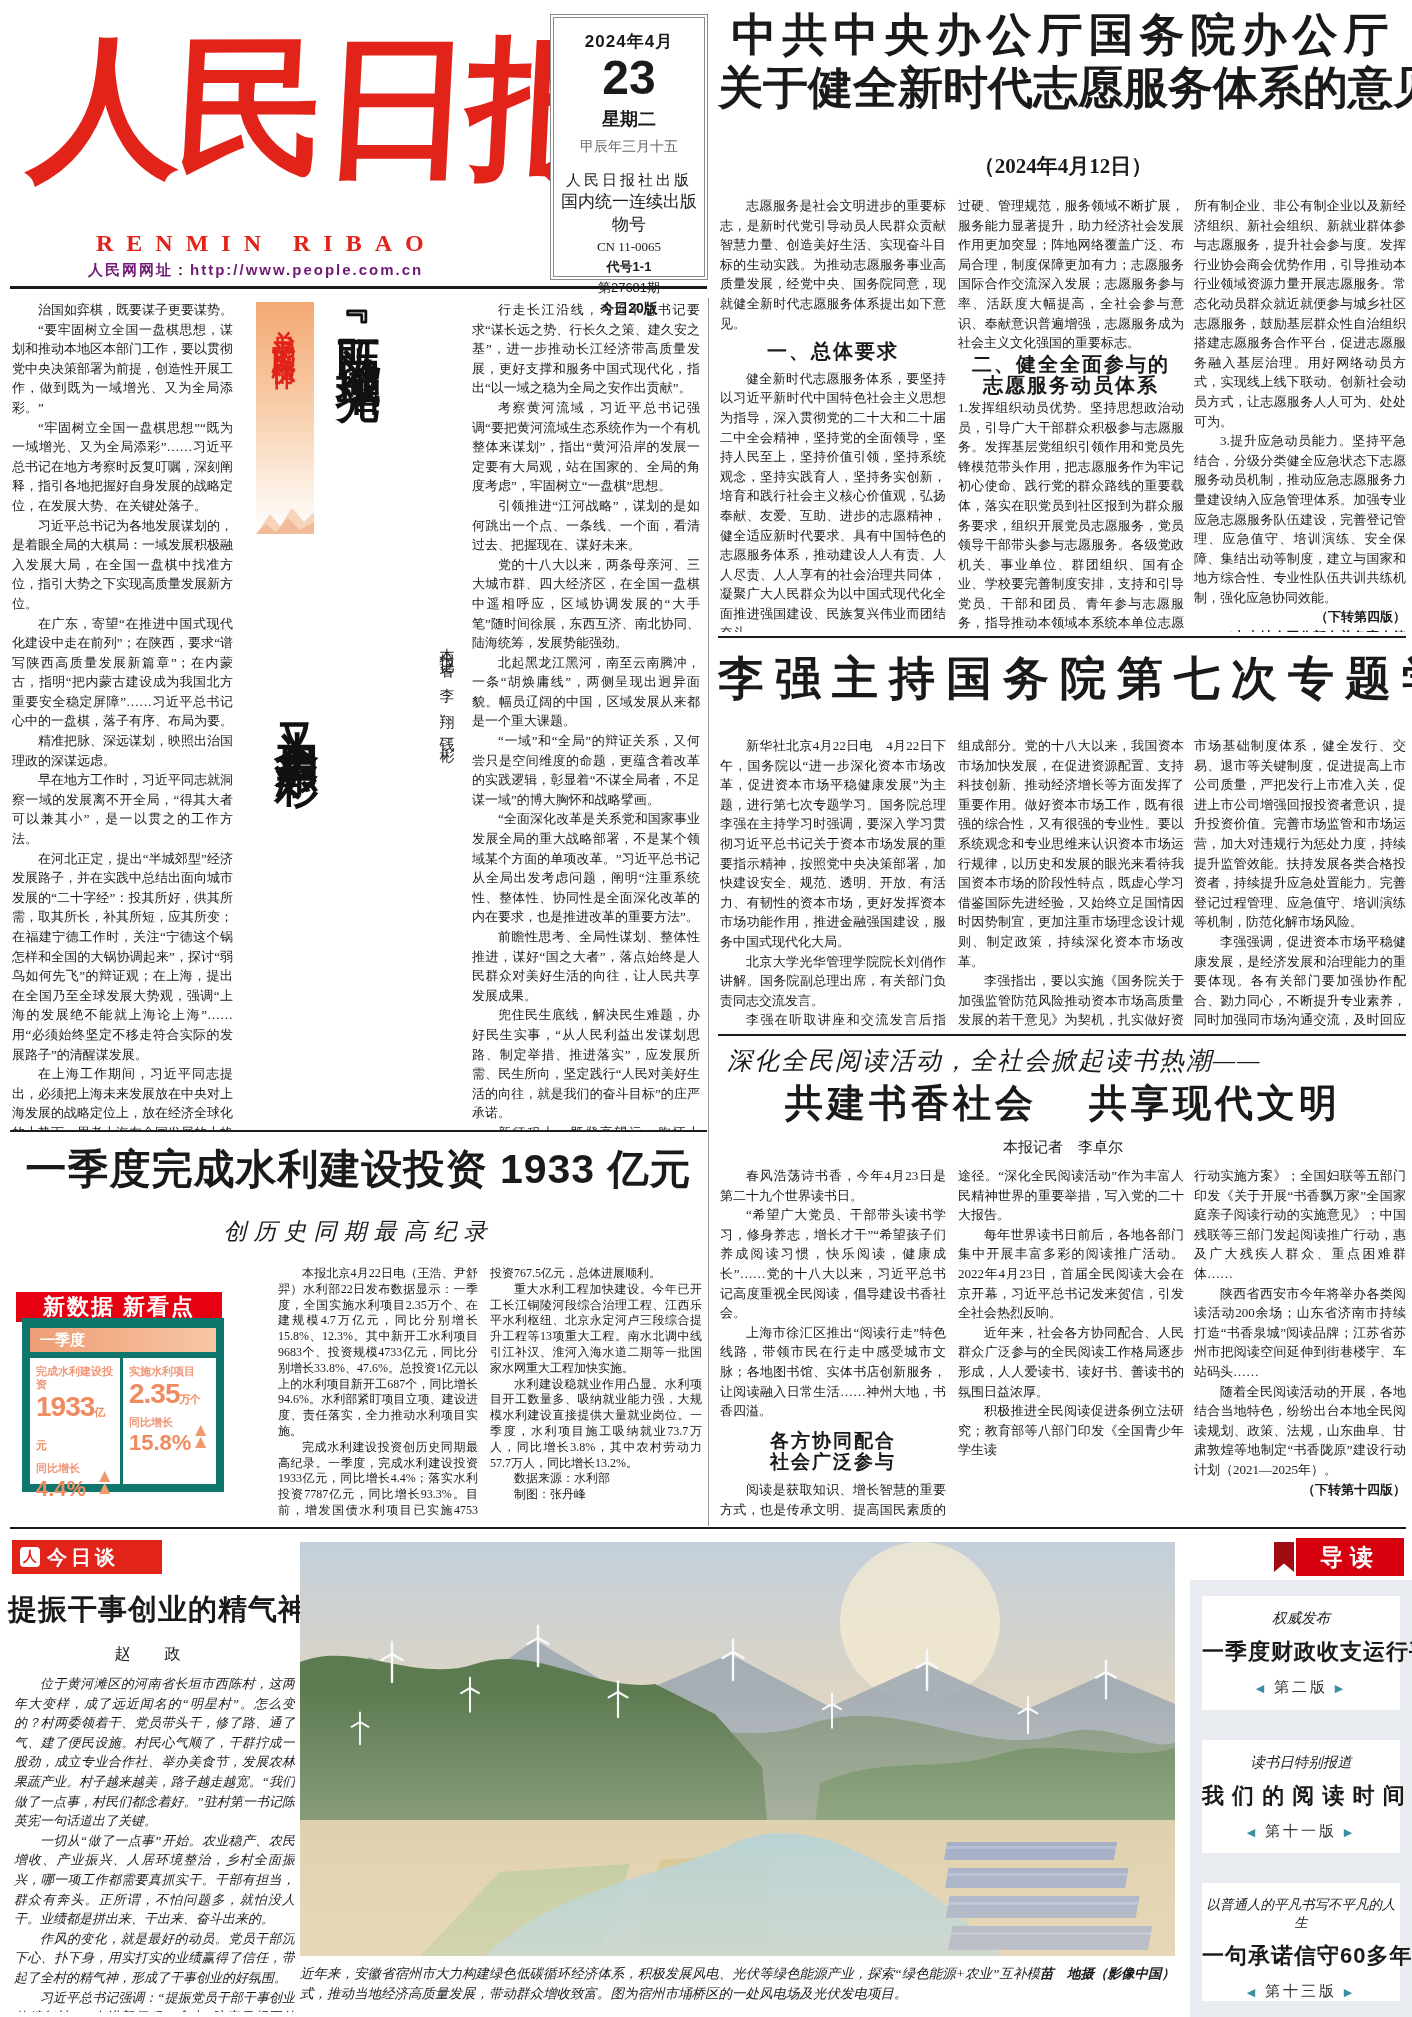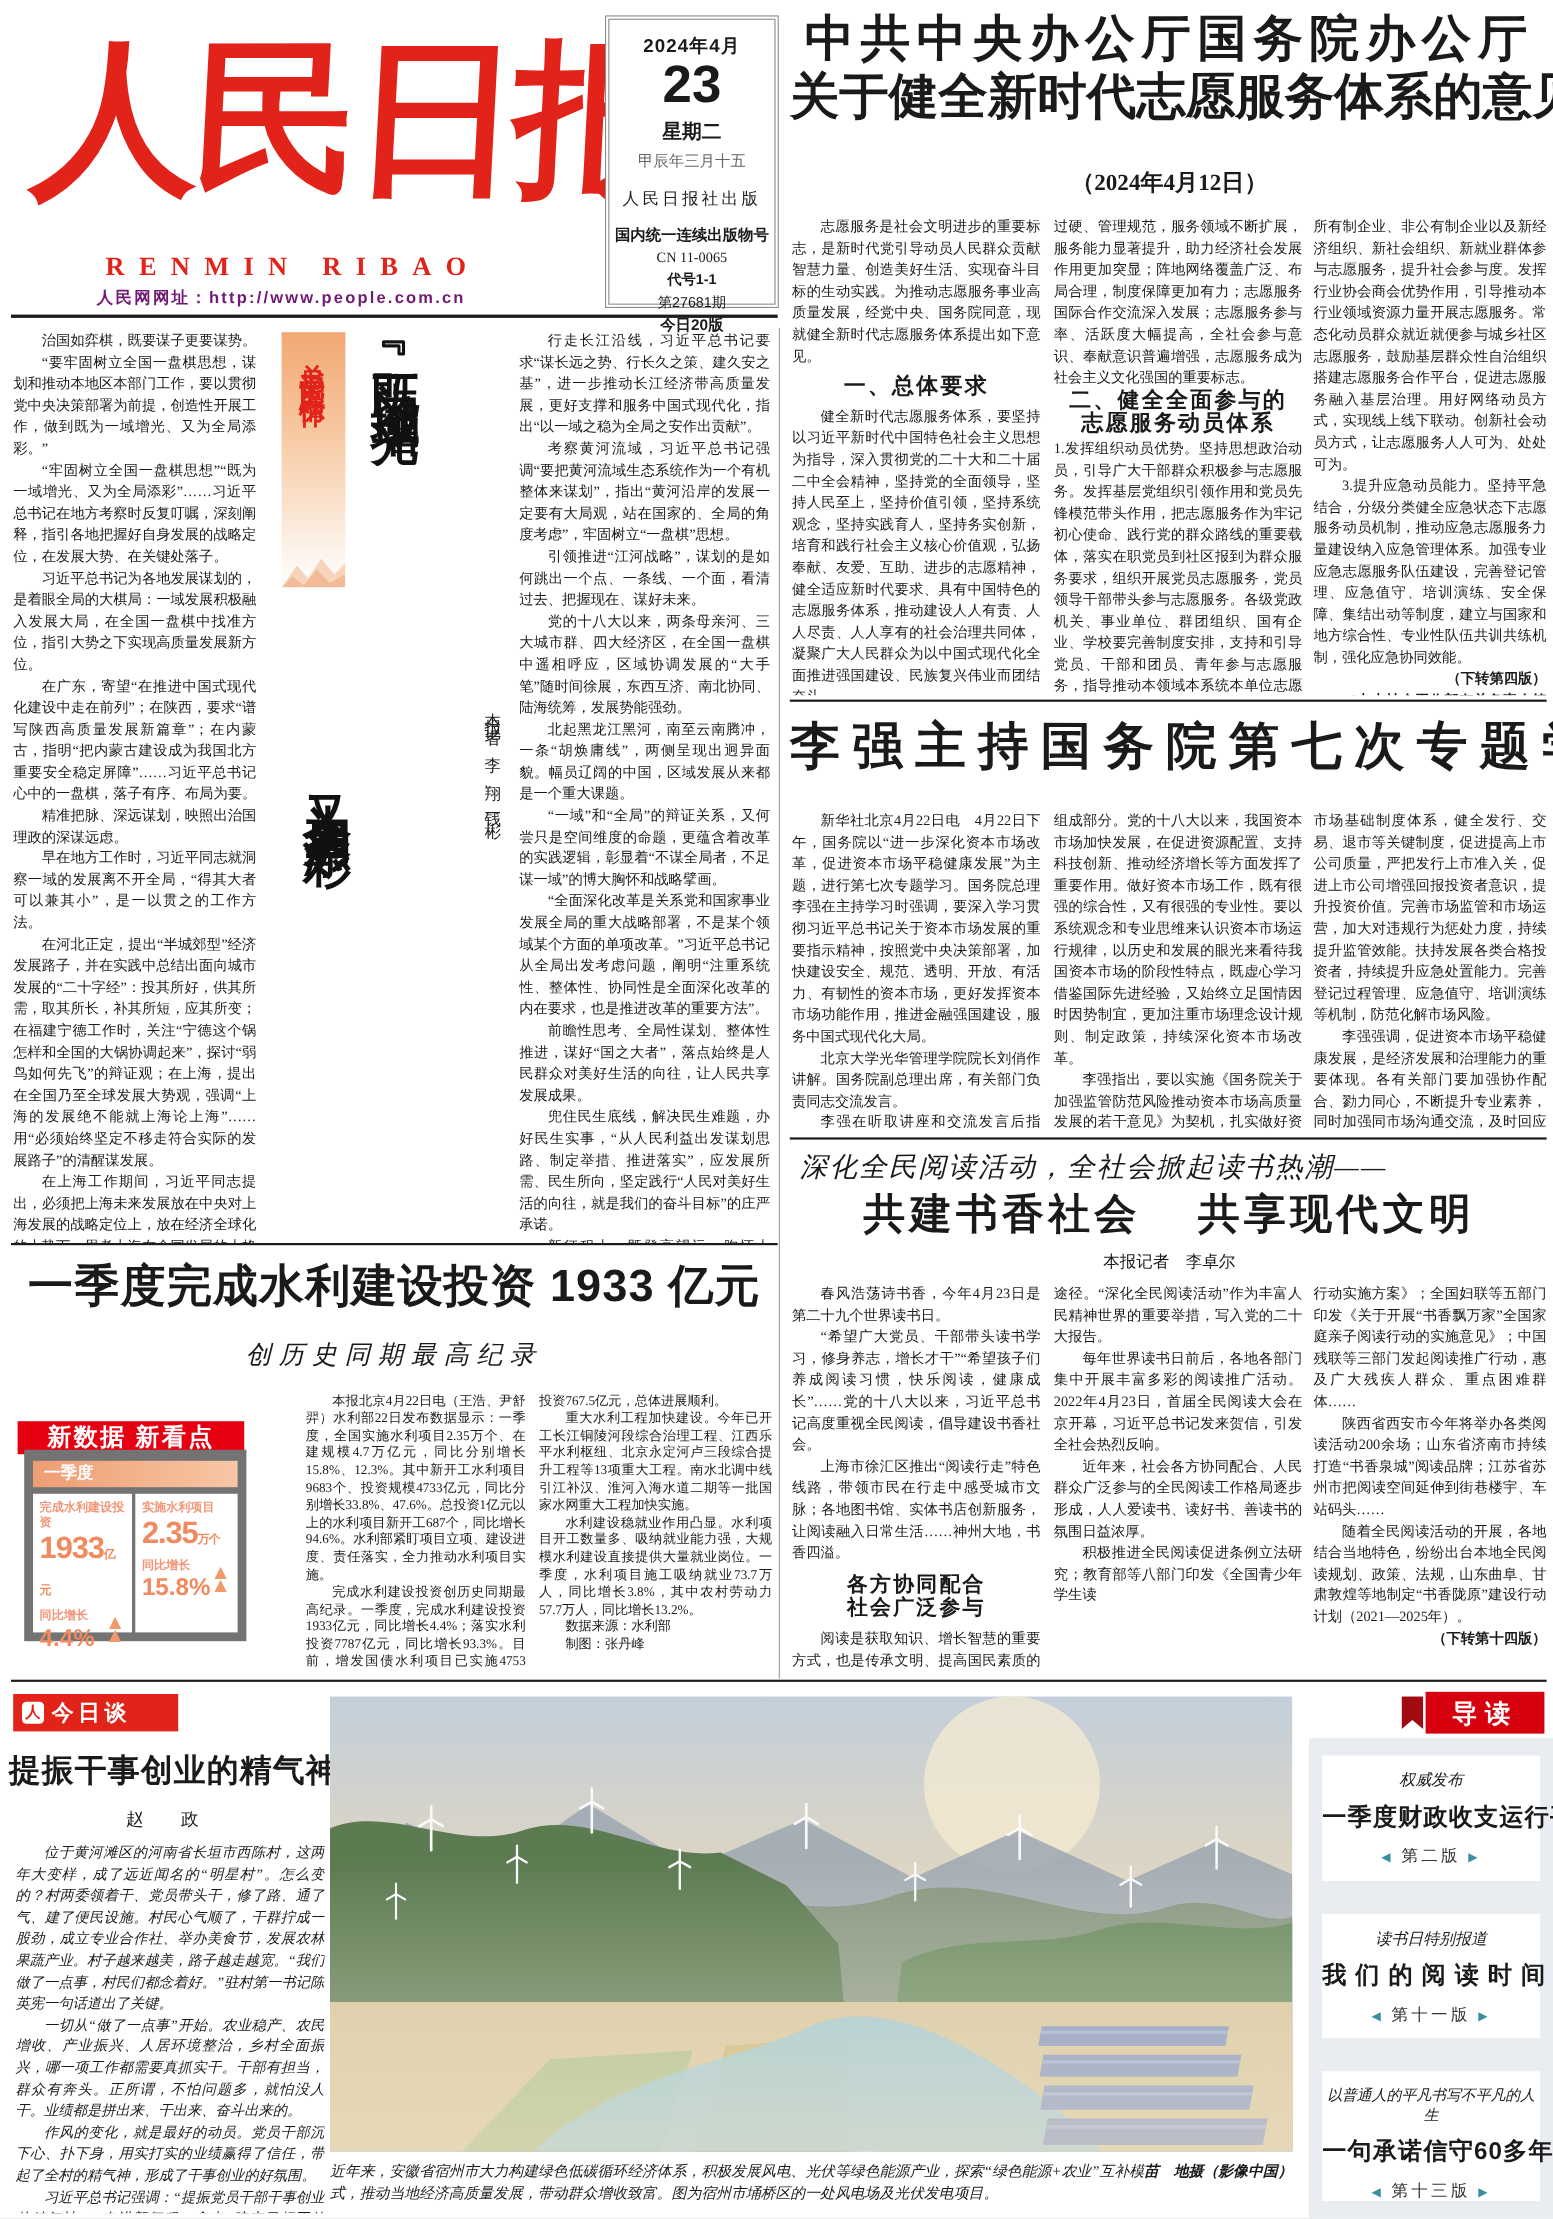--- a/index.html
+++ b/index.html
@@ -18,21 +18,21 @@
   .mast-url{left:88px;top:261px;font-size:15px;font-weight:bold;letter-spacing:2px;color:#701a75;}
 
   
   .datebox{left:550px;top:14px;width:158px;height:266px;border:4px double #8a8a8a;
     box-sizing:border-box;text-align:center;padding-top:12px;background:#fff;}
   .db-month{font-size:17px;font-weight:bold;letter-spacing:1px;}
   .db-day{font-size:48px;font-weight:bold;line-height:1.05;}
   .db-week{font-size:18px;font-weight:bold;margin-top:4px;}
   .db-lunar{font-size:14px;color:#666;margin-top:7px;font-family:"Liberation Serif",serif;}
   .db-pub{font-size:15px;margin-top:15px;letter-spacing:3px;font-family:"Liberation Serif",serif;}
-  .db-issn-label{font-size:14px;font-weight:bold;margin-top:15px;}
+  .db-issn-label{font-size:17px;font-weight:normal;margin-top:0;}
   .db-issn{font-size:13px;margin-top:3px;font-family:"Liberation Serif",serif;}
   .db-code{font-size:13px;font-weight:bold;margin-top:3px;}
   .db-issue{font-size:13px;margin-top:3px;}
   .db-pages{font-size:14px;font-weight:bold;margin-top:3px;}
 
   
   .body-col{position:absolute;font-family:"Liberation Serif",serif;font-size:13px;
     line-height:19.6px;text-align:justify;overflow:hidden;}
   .body-col p{margin:0;text-indent:2em;}
   .body-col.cont p:first-child{text-indent:0;}
@@ -77,21 +77,21 @@
   .rd-byline{left:718px;top:1138px;width:690px;text-align:center;font-size:15px;
     font-family:"Liberation Serif",serif;}
 
   
   .wt-head{left:10px;top:1142px;width:697px;text-align:center;font-weight:900;font-size:41px;
     letter-spacing:1px;white-space:nowrap;}
   .wt-sub{left:10px;top:1216px;width:697px;text-align:center;font-size:23px;font-style:italic;
     letter-spacing:7px;font-family:"Liberation Serif",serif;}
   .ig-banner{left:16px;top:1272px;width:206px;height:30px;background:#e60012;color:#fff;
     font-size:22px;font-weight:900;text-align:center;line-height:30px;letter-spacing:2px;margin-top:20px;}
-  .ig-panel{left:22px;top:1318px;width:202px;height:174px;background:#737373;}
+  .ig-panel{left:22px;top:1318px;width:202px;height:174px;background:#0f766e;}
   .ig-strip{position:absolute;left:8px;top:10px;width:186px;height:24px;
     background:linear-gradient(90deg,#ee9d73,#f7c7a6);color:#fff;font-weight:bold;font-size:15px;
     line-height:24px;padding-left:10px;box-sizing:border-box;}
   .ig-card{position:absolute;top:40px;height:126px;background:#fff;padding:7px 6px;box-sizing:border-box;}
   .ig-card.c1{left:8px;width:90px;}
   .ig-card.c2{left:101px;width:93px;}
   .ig-label{font-size:11px;font-weight:bold;color:#f29779;line-height:1.2;}
   .ig-value{font-size:28px;font-weight:900;color:#f08a5f;line-height:1.15;letter-spacing:-1px;}
   .ig-unit{font-size:11px;font-weight:bold;}
   .ig-glabel{font-size:11px;font-weight:bold;color:#f29779;margin-top:5px;}

